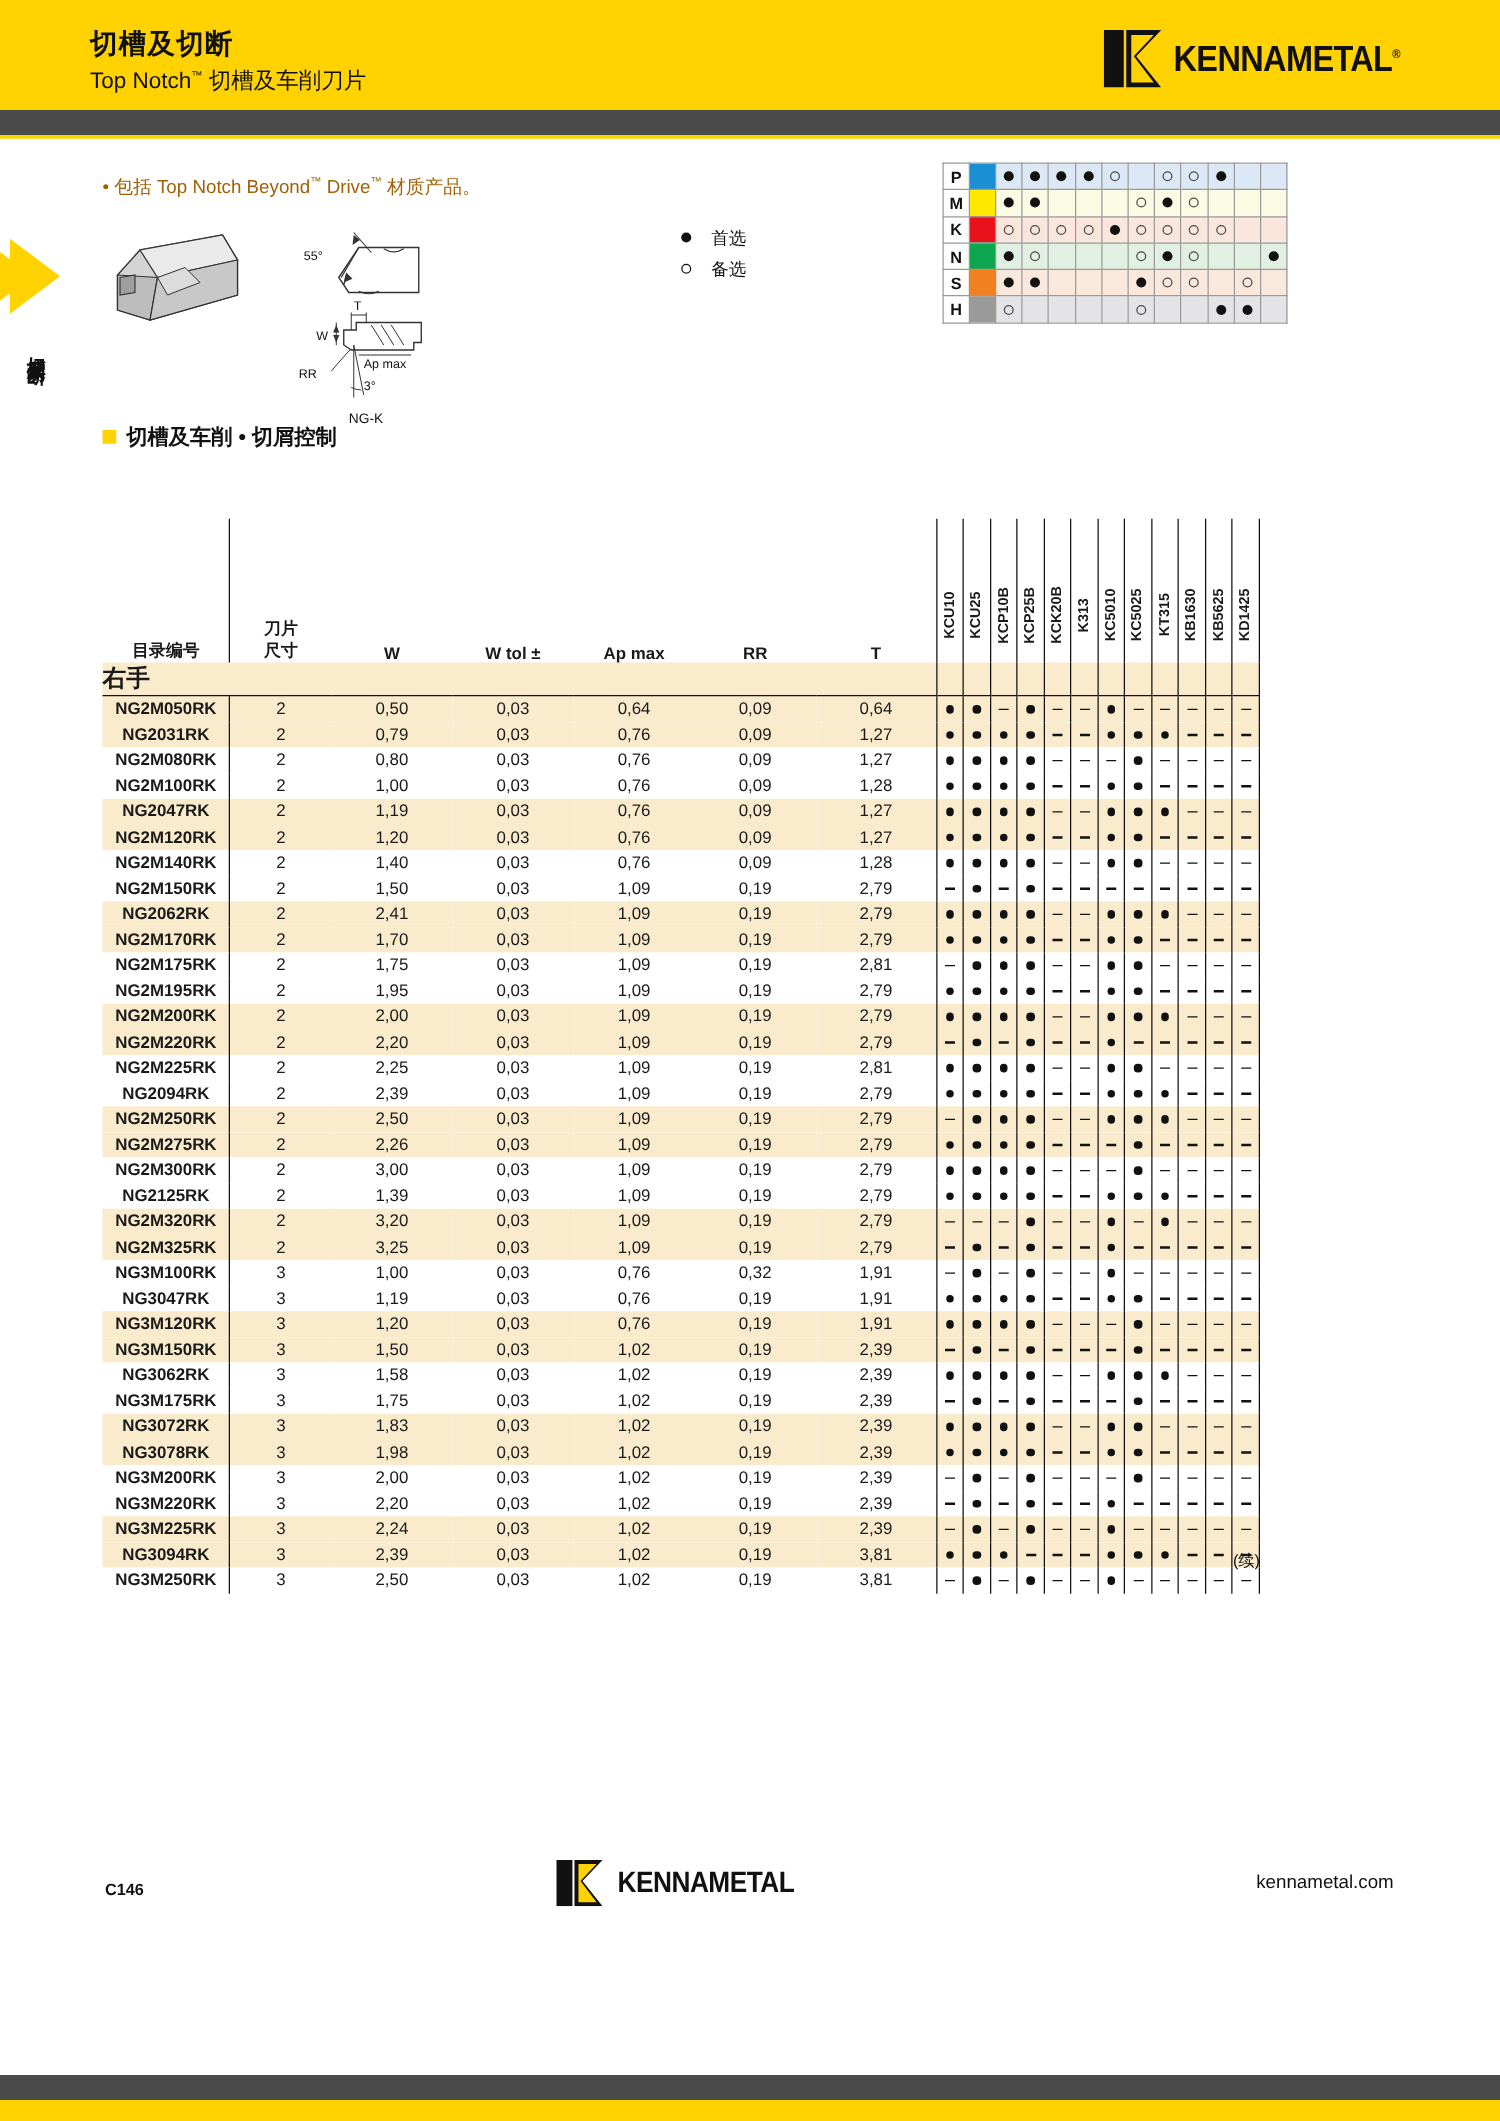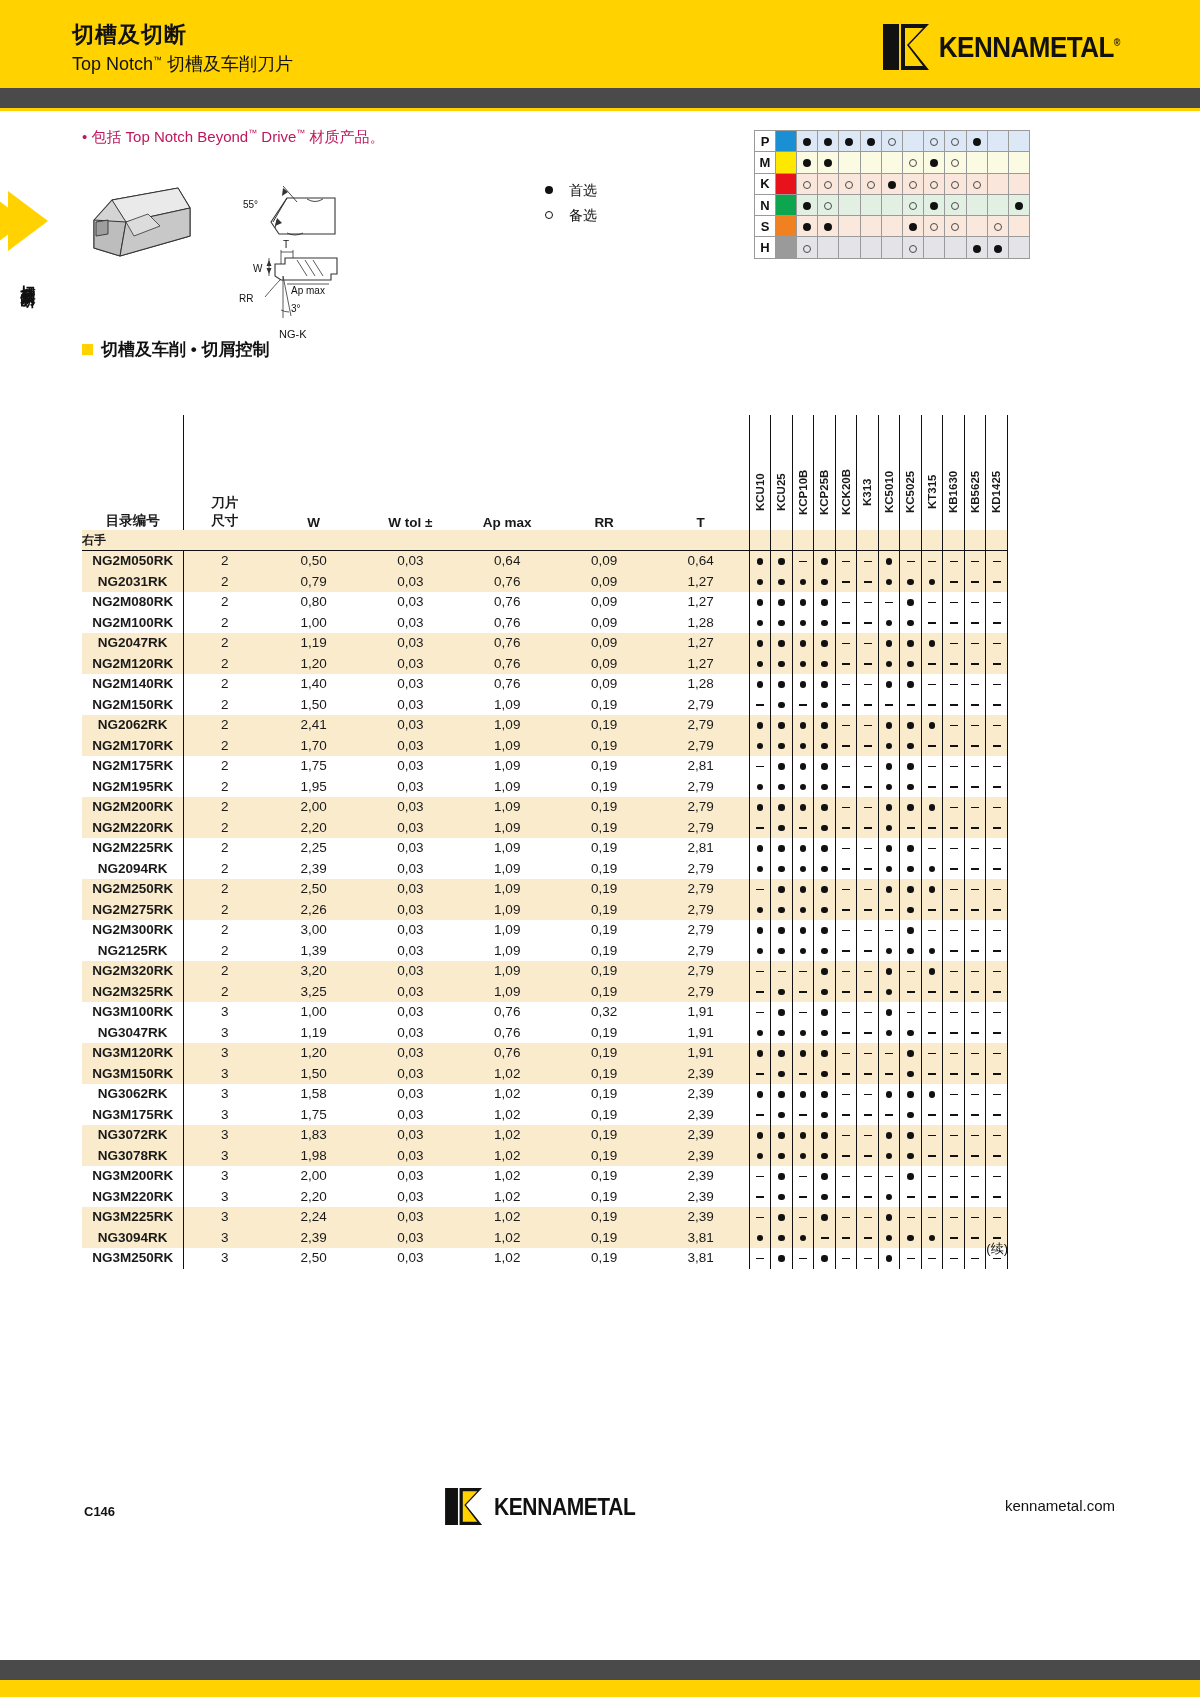--- a/index.html
+++ b/index.html
@@ -31,21 +31,21 @@
   .side-chev { position:absolute; left:8px; top:6px; width:0; height:0;
                border-top:30px solid transparent; border-bottom:30px solid transparent;
                border-left:40px solid #FFD200; }
   .side-chev2 { position:absolute; left:-14px; top:6px; width:0; height:0;
                border-top:30px solid transparent; border-bottom:30px solid transparent;
                border-left:40px solid #FFD200; }
   .side-text { position:absolute; left:18px; top:88px; writing-mode:vertical-rl;
                font-size:15px; font-weight:bold; color:#111; letter-spacing:2px; }
 
   
-  .bullet { position:absolute; left:82px; top:128px; font-size:15px; color:#be185d; }
+  .bullet { position:absolute; left:82px; top:140px; font-size:15px; color:#a16207; }
   .bullet sup { font-size:9px; vertical-align:super; }
 
   .legend { position:absolute; left:545px; top:178px; font-size:14px; line-height:25px; color:#111; }
   .legend .g { display:inline-block; width:16px; }
   .dotf { display:inline-block; width:8px; height:8px; border-radius:50%; background:#111; vertical-align:1px; }
   .doto { display:inline-block; width:8px; height:8px; border-radius:50%; border:1.3px solid #111; background:#fff; vertical-align:1px; box-sizing:border-box; }
 
   .section-head { position:absolute; left:82px; top:338px; font-size:17px; font-weight:bold; color:#111; }
   .sq { display:inline-block; width:11px; height:11px; background:#FFD200; margin-right:8px; }
 
@@ -61,21 +61,21 @@
   .tbl { position:absolute; left:82px; top:415px; width:926px; border-collapse:collapse; }
   .tbl td, .tbl th { padding:0; }
   .vhead { height:115px; vertical-align:bottom; }
   .vlabel { writing-mode:vertical-rl; transform:rotate(180deg); font-size:11.5px; font-weight:bold;
             white-space:nowrap; letter-spacing:0px; height:64px; display:inline-block; }
   .colhead { font-size:13.5px; font-weight:bold; text-align:center; vertical-align:bottom;
              padding-bottom:4px; height:115px; }
   .colhead.catn { text-align:center; }
   .hline { border-bottom:1.6px solid #111; }
 
-  .grp { font-size:12px; font-weight:bold; text-align:left; padding:2px 0 2px 4px; }
+  .grp { font-size:19px; font-weight:bold; text-align:left; padding:2px 0 2px 4px; }
   .cell { font-size:13.5px; text-align:center; height:20.5px; line-height:20.5px; white-space:nowrap; }
   .cell.name { font-weight:bold; text-align:center; }
   .gcell { width:20px; font-size:13px; text-align:center; height:20.5px; line-height:20.5px;
            border-left:1px solid #111; }
   .gcell.last { border-right:1px solid #111; }
   .vbar { border-left:1px solid #111; }
   .shade { background:#FAEBCC; }
   .plain { background:#ffffff; }
   .g-dotf { display:inline-block; width:6.5px; height:6.5px; border-radius:50%; background:#111; vertical-align:middle; }
   .g-dash { display:inline-block; width:8px; height:1.6px; background:#111; vertical-align:middle; }

